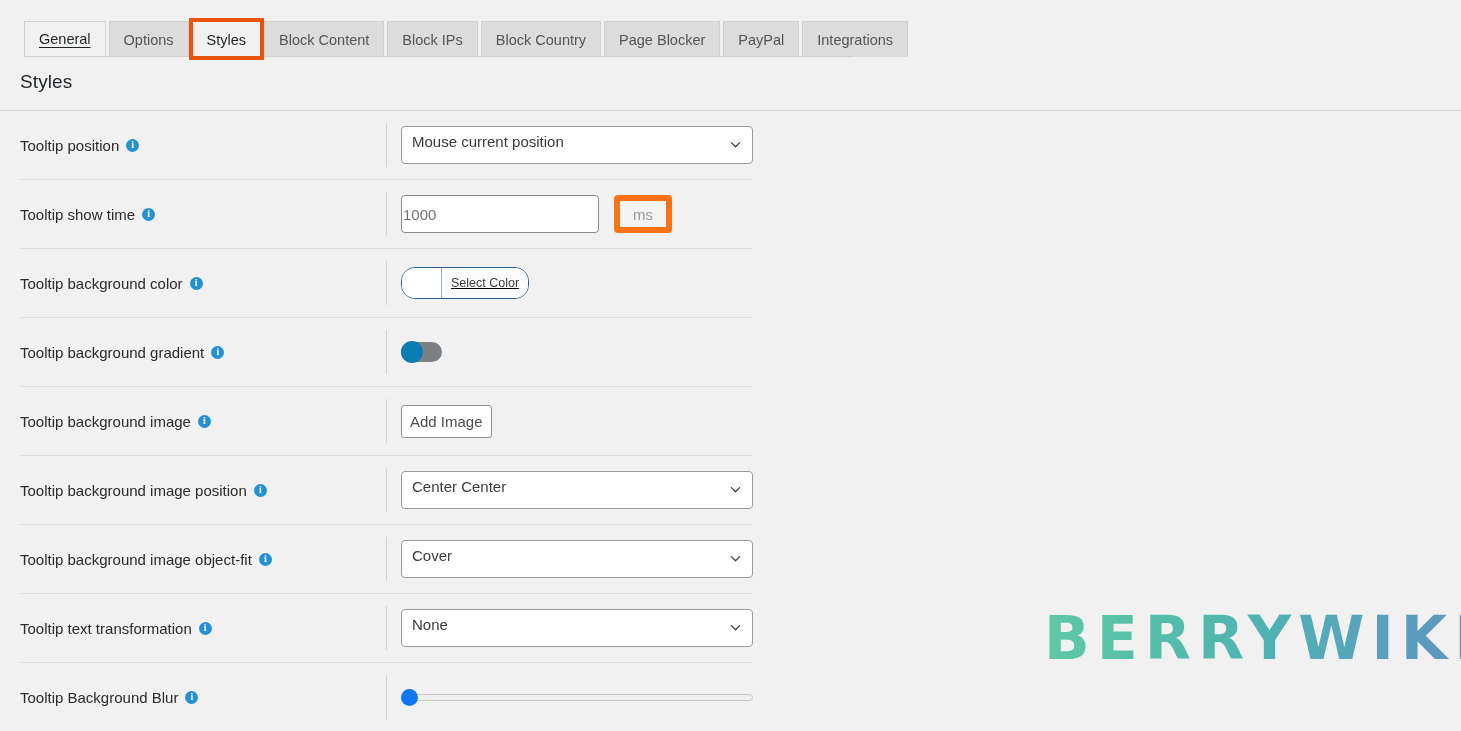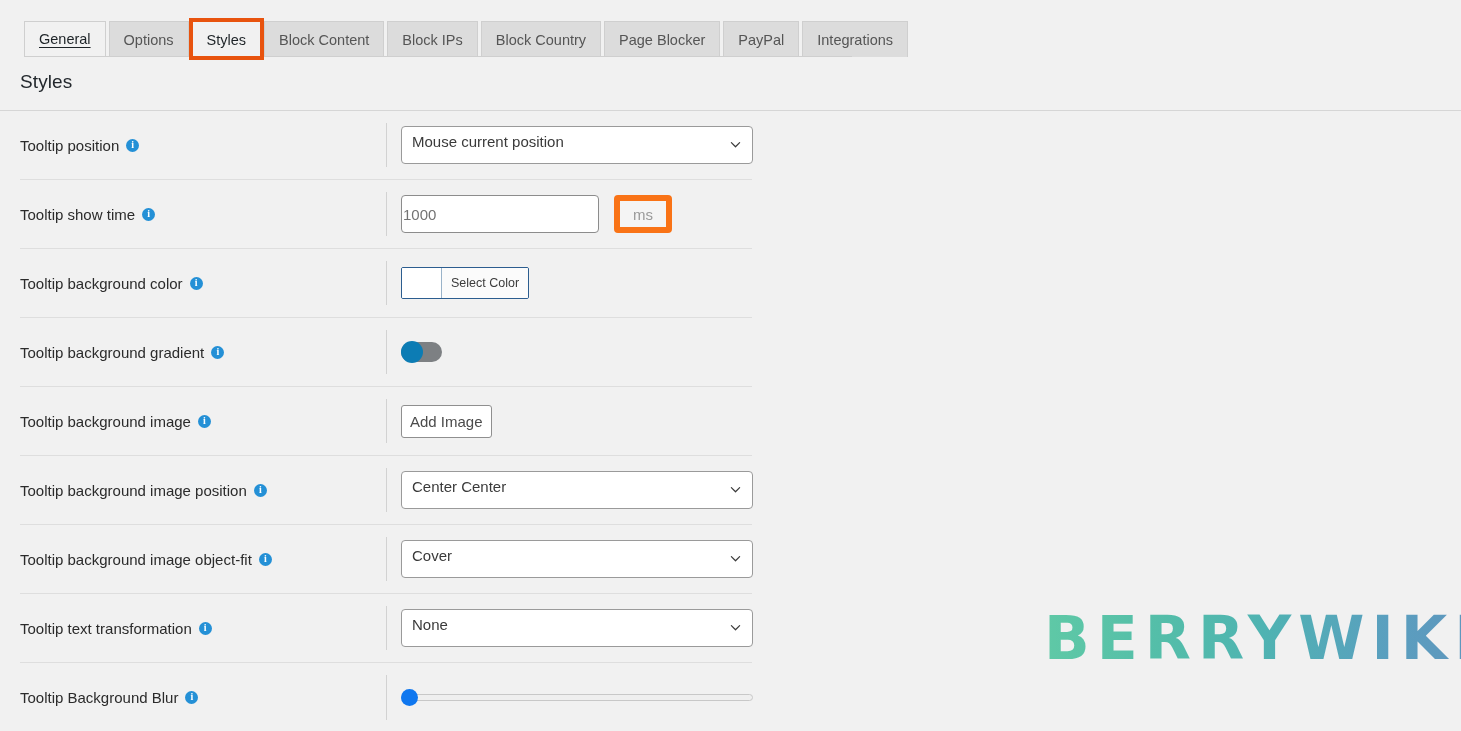--- a/index.html
+++ b/index.html
@@ -220,24 +220,25 @@
     justify-content: center;
     font-size: 15px;
     color: #9a9a9a;
   }
 
   
   .ctrl-color {
     display: flex;
     height: 30px;
     border: 1px solid #2c5d8f;
-    border-radius: 2px;
+    border-radius: 14px;
     overflow: hidden;
     cursor: pointer;
     background: #fff;
+    text-decoration: underline;
   }
   .ctrl-color .swatch {
     width: 40px;
     height: 100%;
     background: #ffffff;
     border-right: 1px solid #9ab3c9;
     box-sizing: border-box;
   }
   .ctrl-color .color-label {
     display: flex;

